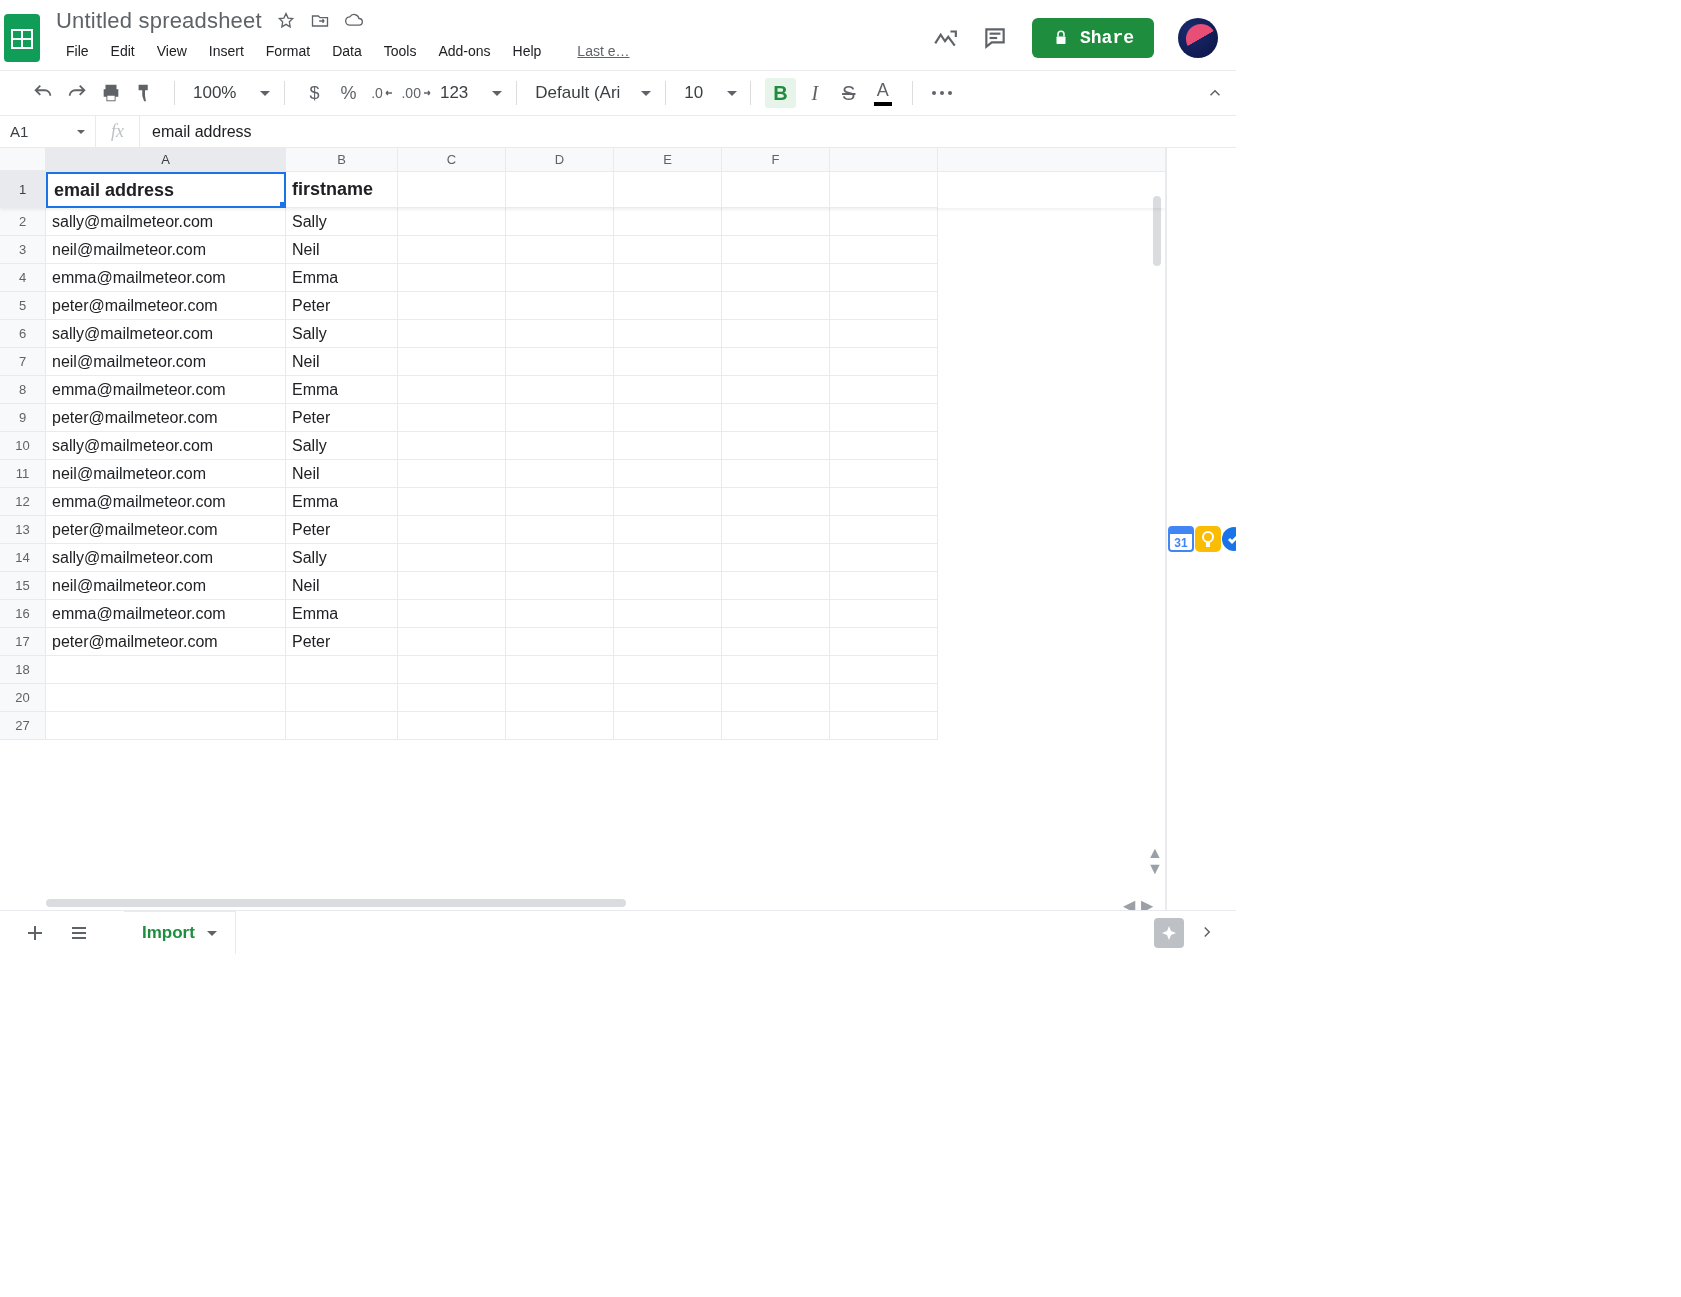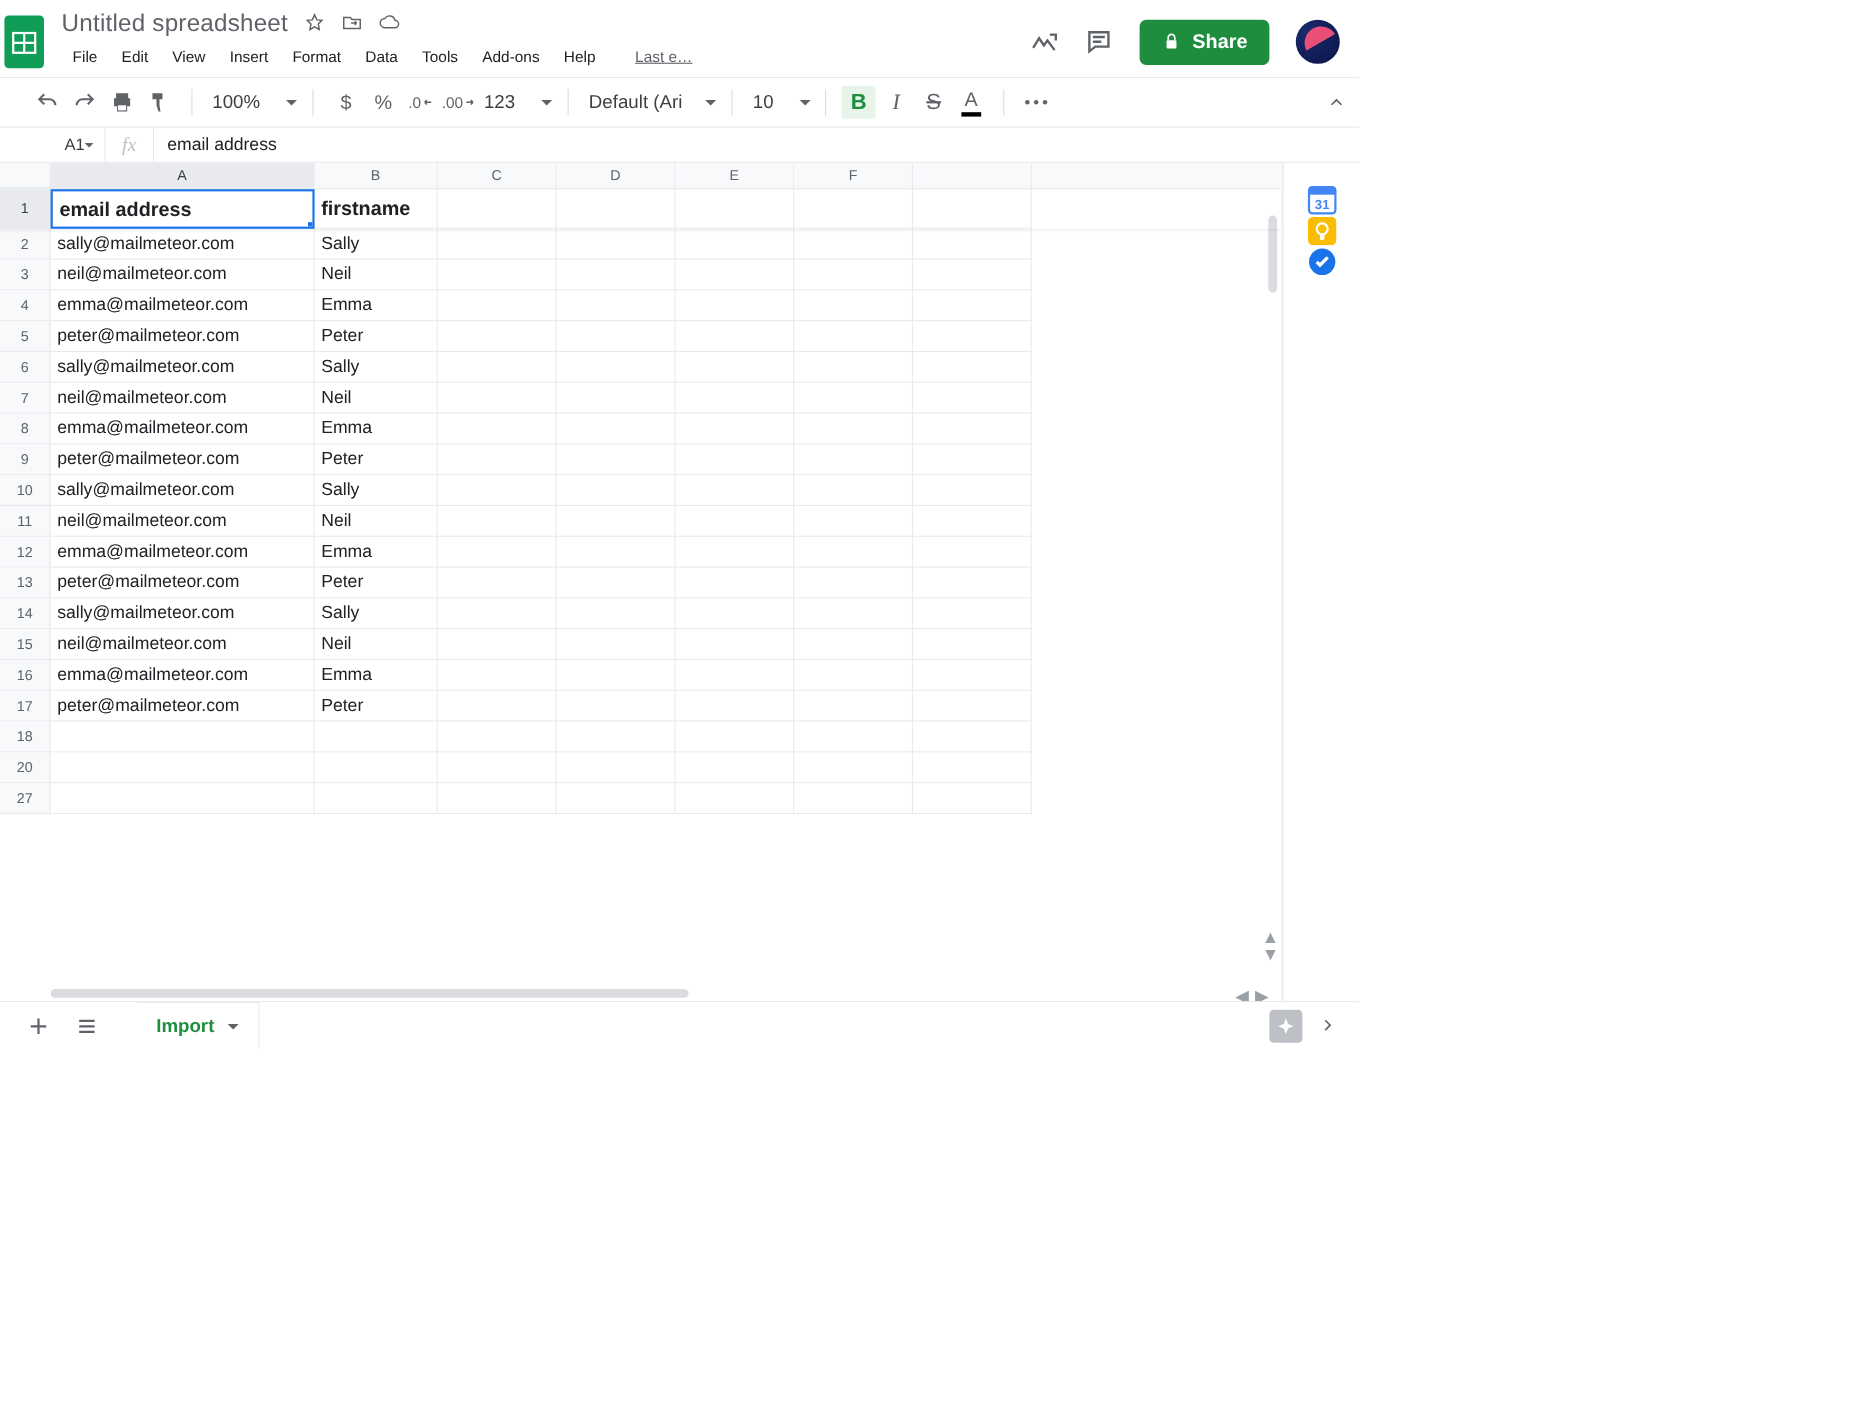--- a/index.html
+++ b/index.html
@@ -9,21 +9,21 @@
   
   .titlebar { display: flex; align-items: flex-start; padding: 6px 0 0 2px; height: 70px; }
   .doc-logo { width: 40px; height: 52px; margin-top: 6px; margin-right: 14px; }
   .title-col { display: flex; flex-direction: column; }
   .title-row { display: flex; align-items: center; gap: 14px; height: 30px; }
   .doc-title { font-size: 22px; color: #5f6368; letter-spacing: .2px; }
   .title-icon { width: 20px; height: 20px; color: #5f6368; display:flex; align-items:center; justify-content:center; }
   .menubar { display: flex; gap: 2px; margin-top: 4px; }
   .menu-item { font-size: 14px; color: #202124; padding: 3px 10px; border-radius: 4px; cursor: pointer; }
   .menu-item.last-edit { color: #5f6368; text-decoration: underline; margin-left: 14px; }
-  .titlebar-right { margin-left: auto; display: flex; align-items: center; gap: 24px; padding-right: 18px; height: 64px; }
+  .titlebar-right { margin-left: auto; display: flex; align-items: center; gap: 24px; padding-right: 18px; height: 64px; font-family: Liberation Mono, monospace; }
   .share-btn { background: #1e8e3e; color: #fff; font-size: 18px; font-weight: 600; border-radius: 6px; padding: 10px 20px; display: flex; align-items: center; gap: 10px; cursor:pointer; }
   .avatar { width: 40px; height: 40px; border-radius: 50%; background: radial-gradient(circle at 30% 30%, #1a2a6c, #0b1447); position: relative; overflow:hidden; }
   .avatar::after { content:""; position:absolute; left:8px; top:6px; width:30px; height:30px; border-radius:50%; background: linear-gradient(135deg, #e94e77 0%, #e94e77 48%, transparent 49%); transform: rotate(15deg); }
   .hdr-icon { width:26px; height:26px; color:#5f6368; cursor:pointer; }
 
   
   .toolbar { height: 46px; border-top: 1px solid #e8eaed; border-bottom: 1px solid #e8eaed; display:flex; align-items:center; padding: 0 6px 0 28px; gap: 4px; }
   .tb-btn { min-width: 30px; height: 30px; display:flex; align-items:center; justify-content:center; color:#5f6368; border-radius:3px; cursor:pointer; font-size:18px; }
   .tb-sep { width:1px; height:24px; background:#dadce0; margin: 0 10px; }
   .tb-text { font-size: 17px; color:#3c4043; padding: 0 4px; }
@@ -31,29 +31,29 @@
   .tb-drop .caret { width:0;height:0;border-left:5px solid transparent;border-right:5px solid transparent;border-top:5px solid #5f6368; margin-left:4px; }
   .tb-bold { font-weight:700; font-size:20px; color:#1e8e3e; background:#e6f4ea; padding:2px 8px; border-radius:3px; }
   .tb-italic { font-style:italic; font-size:20px; font-family: Georgia, serif; }
   .tb-strike { font-size:20px; text-decoration: line-through; }
   .tb-textcolor { display:flex; flex-direction:column; align-items:center; gap:1px; }
   .tb-textcolor .ul { width:18px; height:4px; background:#000; }
   .tb-chevup { margin-left:auto; }
 
   
   .fxbar { height: 32px; border-bottom: 1px solid #e8eaed; display:flex; align-items:center; }
-  .namebox { width: 96px; height:100%; border-right:1px solid #e8eaed; display:flex; align-items:center; padding: 0 10px; font-size:15px; color:#3c4043; justify-content:flex-end; }
+  .namebox { width: 96px; height:100%; border-right:1px solid #e8eaed; display:flex; align-items:center; padding: 0 10px; font-size:15px; color:#3c4043; justify-content:space-between; }
   .namebox .caret { width:0;height:0;border-left:4px solid transparent;border-right:4px solid transparent;border-top:4px solid #5f6368; }
   .fx-label { width:44px; text-align:center; font-style:italic; font-family: Georgia, serif; font-size:18px; color:#bdc1c6; border-right:1px solid #e8eaed; height:100%; display:flex; align-items:center; justify-content:center; }
   .fx-input { flex:1; padding: 0 12px; font-size:16px; color:#202124; }
 
   
   .main { display:flex; height: calc(100% - 70px - 46px - 32px - 44px); position:relative; }
   .grid-wrap { flex:1; position:relative; overflow:hidden; border-right:1px solid #e8eaed; }
-  .right-panel { width: 70px; min-width:70px; border-left:1px solid #e8eaed; display:flex; flex-direction:column; align-items:center; padding-top:20px; }
+  .right-panel { width: 70px; min-width:70px; border-left:1px solid #e8eaed; display:flex; flex-direction:row; align-items:center; padding-top:20px; }
   .side-app { width:28px; height:28px; border-radius:4px; display:flex; align-items:center; justify-content:center; }
 
   
   .colhdr-row { display:flex; height:24px; background:#f8f9fa; border-bottom:1px solid #e8eaed; position:sticky; top:0; }
   .corner { width:46px; min-width:46px; border-right:1px solid #e8eaed; border-bottom:1px solid #e8eaed; background:#f8f9fa; }
   .colhdr { border-right:1px solid #e8eaed; display:flex; align-items:center; justify-content:center; font-size:13px; color:#5f6368; background:#f8f9fa; }
   .row { display:flex; height:28px; }
   .row .rowhdr { width:46px; min-width:46px; border-right:1px solid #e8eaed; border-bottom:1px solid #e8eaed; display:flex; align-items:center; justify-content:center; font-size:13px; color:#5f6368; background:#f8f9fa; }
   .cell { border-right:1px solid #e8eaed; border-bottom:1px solid #e8eaed; padding: 0 6px; display:flex; align-items:center; font-size:16px; color:#202124; overflow:hidden; white-space:nowrap; }
   .row.r1 { height: 36px; }

